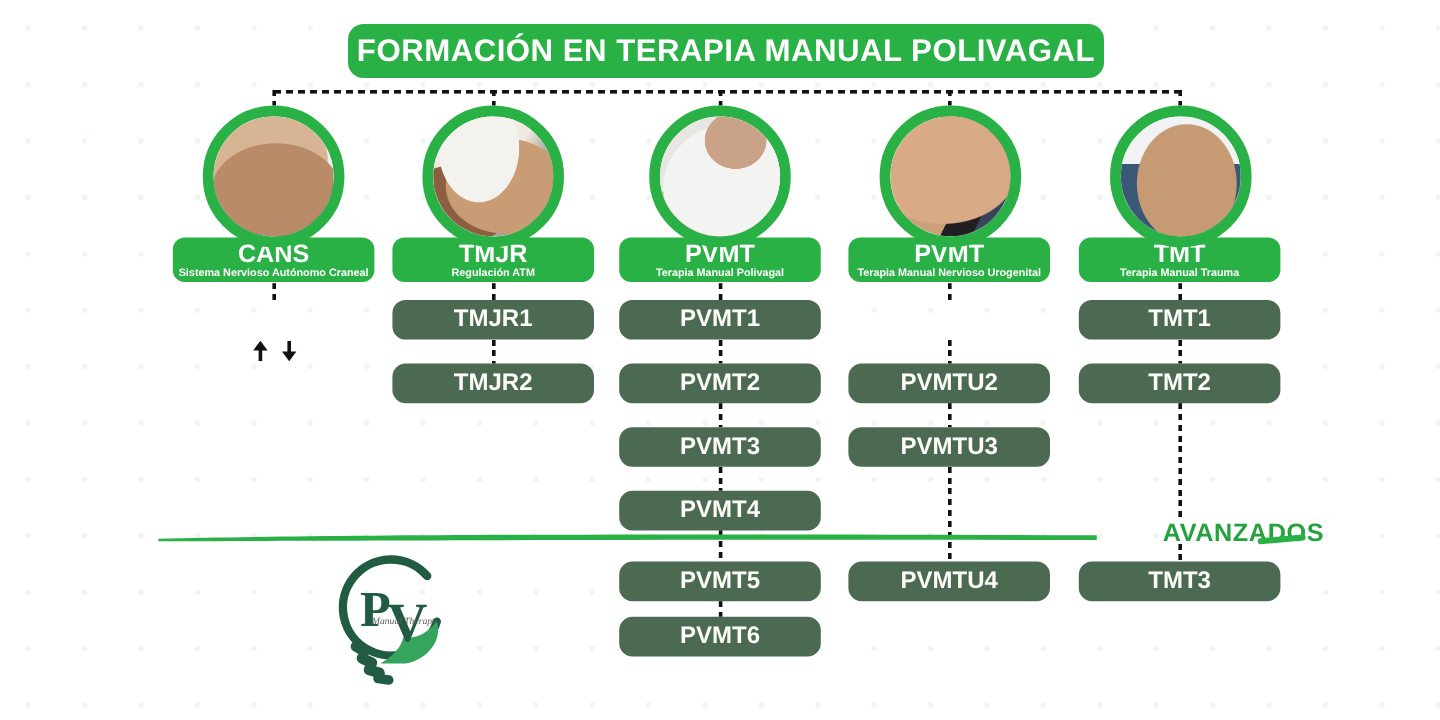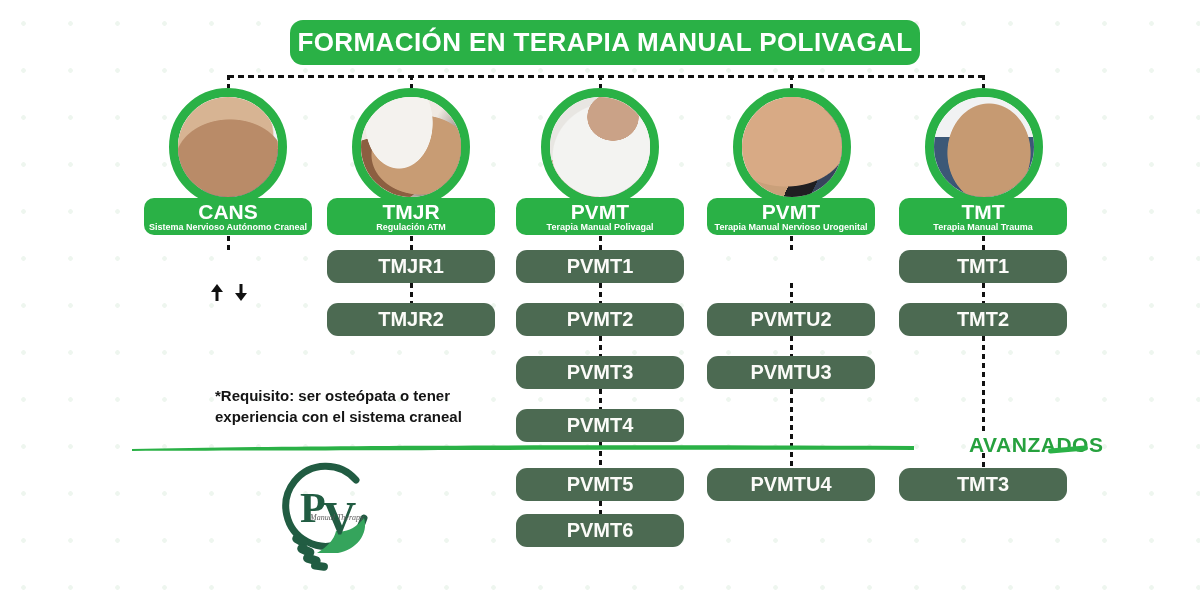--- a/index.html
+++ b/index.html
@@ -167,24 +167,20 @@
   <div class="vdash" style="left:790px;top:389px;height:79px"></div>
   <div class="course" style="left:707px;top:468px">PVMTU4</div>
 
   <div class="course" style="left:899px;top:250px">TMT1</div>
   <div class="vdash" style="left:982px;top:283px;height:20px"></div>
   <div class="course" style="left:899px;top:303px">TMT2</div>
   <div class="vdash" style="left:982px;top:336px;height:98px"></div>
   <div class="vdash" style="left:982px;top:453px;height:15px"></div>
   <div class="course" style="left:899px;top:468px">TMT3</div>
 
-  <div class="note">
-    <div>*Requisito: ser osteópata o tener</div>
-    <div>experiencia con el sistema craneal</div>
-  </div>
 
   <svg class="brush-line" width="790" height="14" viewBox="0 0 790 14">
     <path d="M4,8 C160,4.5 420,3.5 786,5 L786,9 C420,8.5 160,9.5 4,10 Z" fill="#2ab146"></path>
   </svg>
   <div class="adv-label">AVANZADOS</div>
   <div class="adv-stroke"></div>
 
   <svg class="logo" width="102" height="112" viewBox="0 0 102 112">
     <path d="M80 20 A40 40 0 1 0 88 58" fill="none" stroke="#215c42" stroke-width="7" stroke-linecap="round"></path>
     <path d="M88 58 C93 74 80 90 62 93 L41 93 C52 86 58 80 60 71 C70 73 80 68 88 58 Z" fill="#35a45c"></path>

